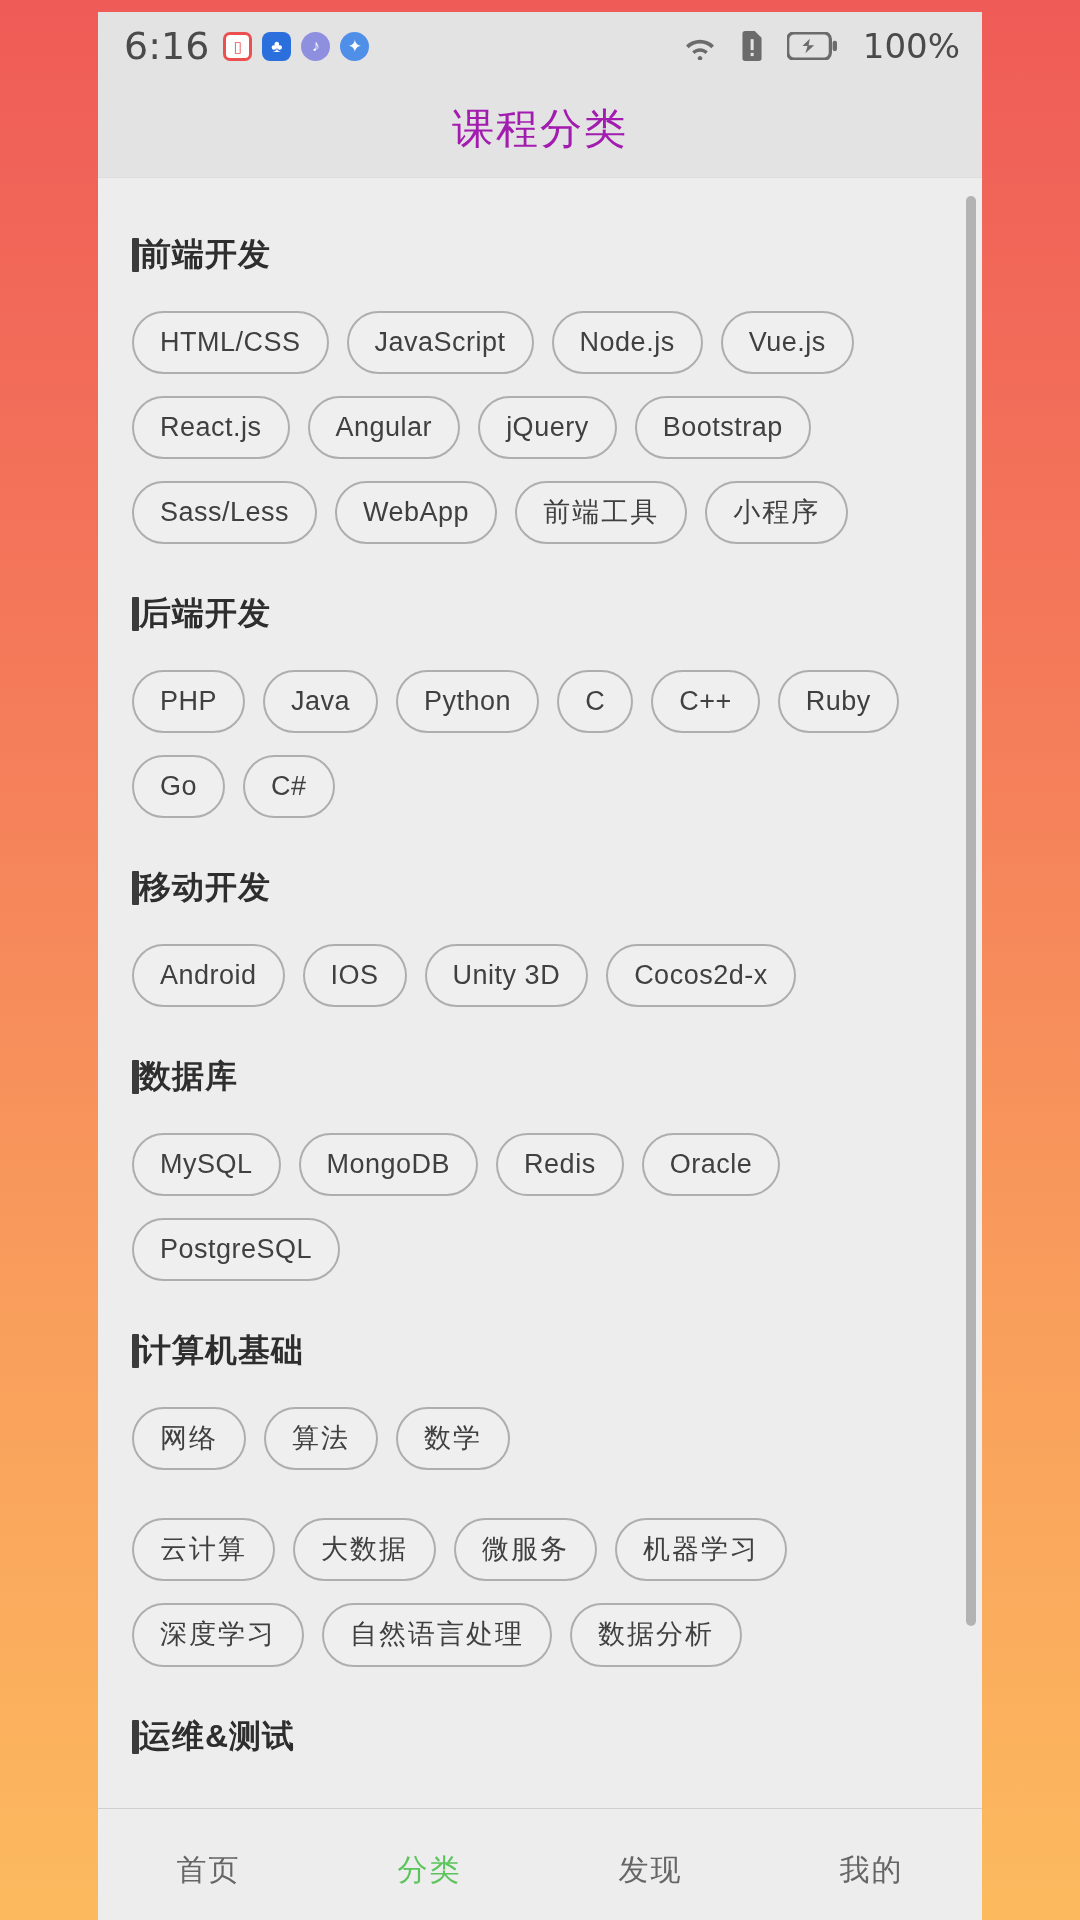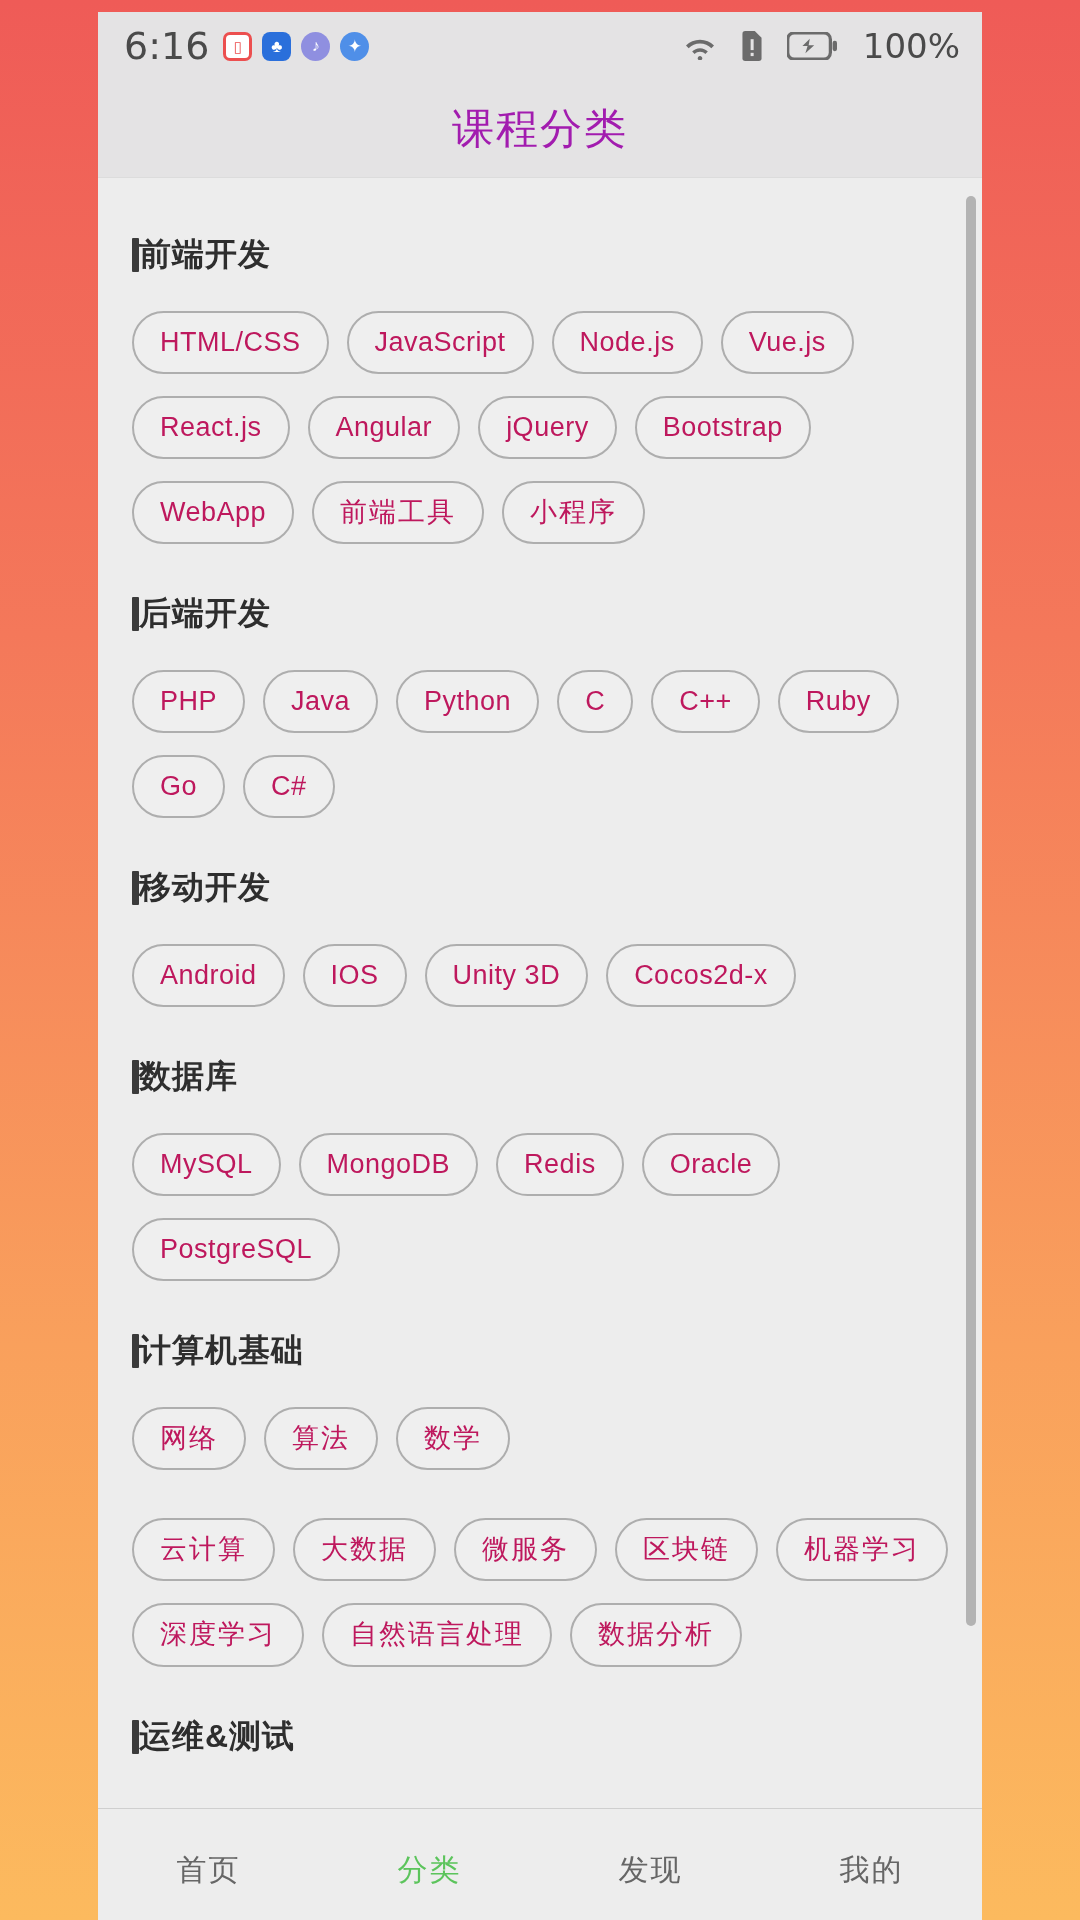--- a/index.html
+++ b/index.html
@@ -120,21 +120,21 @@
   .tags {
     display: flex;
     flex-wrap: wrap;
     gap: 22px 18px;
     margin-bottom: 48px;
   }
   .tag {
     border: 2px solid #aeaeae;
     border-radius: 40px;
     background: #efefef;
-    color: #be185d;
+    color: #404040;
     font-size: 27px;
     padding: 14px 26px;
     line-height: 1.15;
     white-space: nowrap;
     letter-spacing: 0.5px;
   }
   .tag.cjk { letter-spacing: 2px; }
 
   
   .scrollbar-track {
@@ -224,20 +224,21 @@
           </div>
           <div class="tags">
             <span class="tag">HTML/CSS</span>
             <span class="tag">JavaScript</span>
             <span class="tag">Node.js</span>
             <span class="tag">Vue.js</span>
             <span class="tag">React.js</span>
             <span class="tag">Angular</span>
             <span class="tag">jQuery</span>
             <span class="tag">Bootstrap</span>
+            <span class="tag">Sass/Less</span>
             <span class="tag">WebApp</span>
             <span class="tag cjk">前端工具</span>
             <span class="tag cjk">小程序</span>
           </div>
         </div>
         <div class="section">
           <div class="section-head">
             <span class="accent-bar"></span>
             <span class="section-title">后端开发</span>
           </div>
@@ -286,21 +287,20 @@
             <span class="tag cjk">网络</span>
             <span class="tag cjk">算法</span>
             <span class="tag cjk">数学</span>
           </div>
         </div>
         <div class="section">
           <div class="tags">
             <span class="tag cjk">云计算</span>
             <span class="tag cjk">大数据</span>
             <span class="tag cjk">微服务</span>
-            <span class="tag cjk">区块链</span>
             <span class="tag cjk">机器学习</span>
             <span class="tag cjk">深度学习</span>
             <span class="tag cjk">自然语言处理</span>
             <span class="tag cjk">数据分析</span>
           </div>
         </div>
         <div class="section">
           <div class="section-head">
             <span class="accent-bar"></span>
             <span class="section-title">运维&amp;测试</span>

